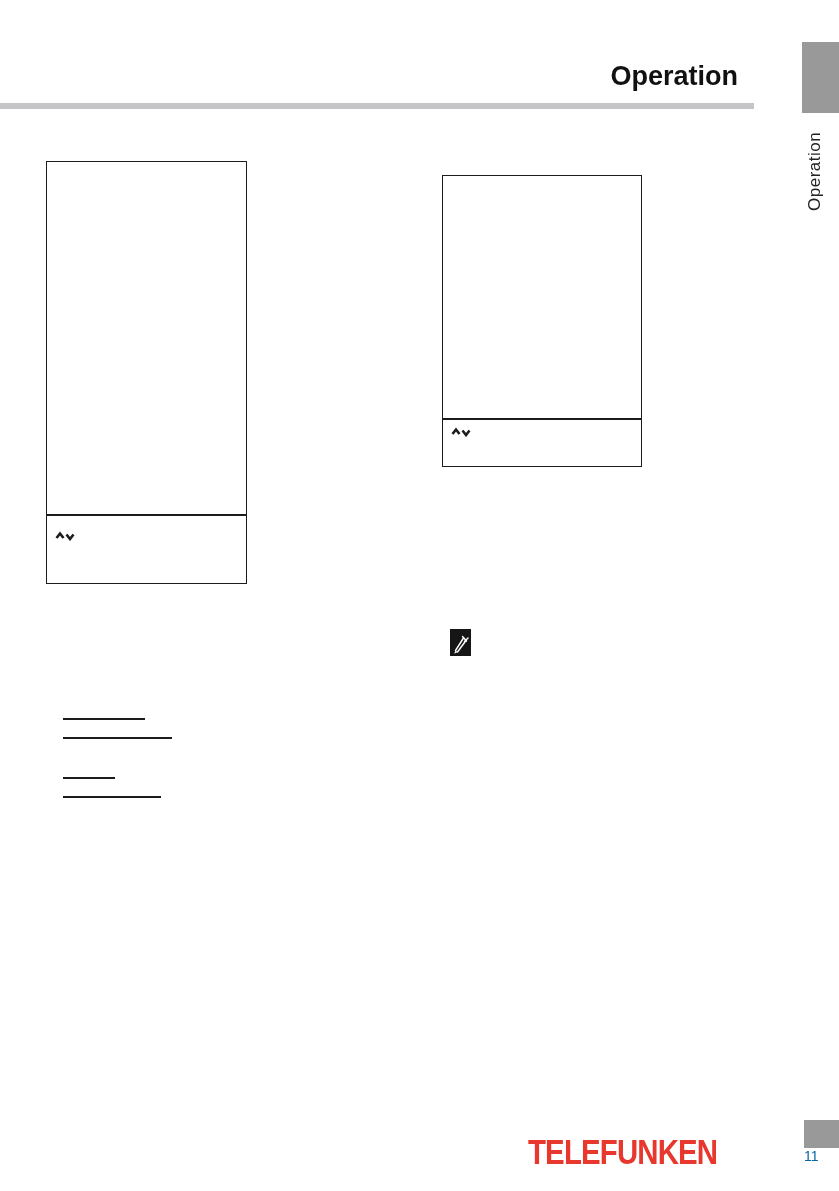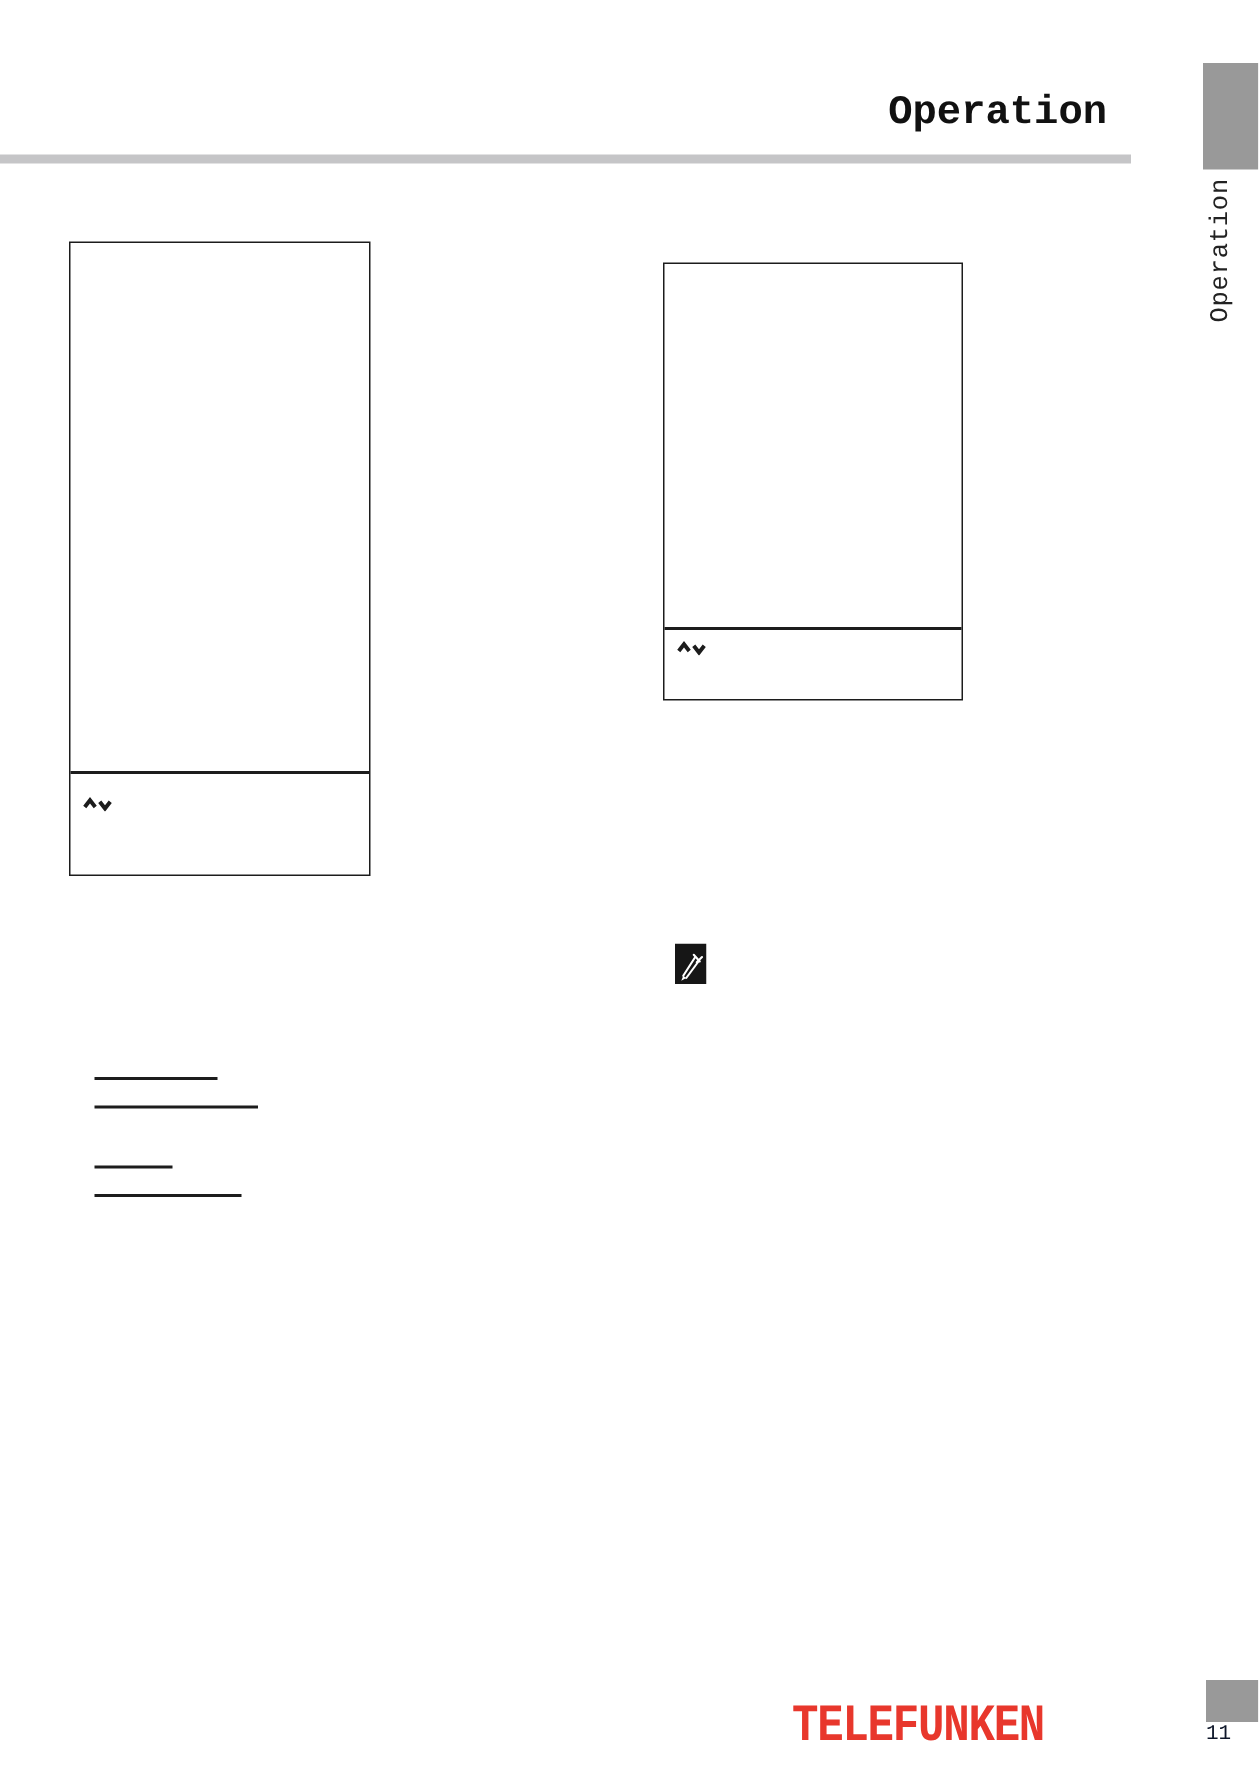--- a/index.html
+++ b/index.html
@@ -6,21 +6,21 @@
     --ink: #1c1c1c;
     --brand-red: #E8372C;
     --tab-gray: #999999;
     --rule-gray: #C5C5C7;
   }
   html,body{margin:0;padding:0;background:#ffffff;}
   .page{
     position:relative;
     width:839px;height:1191px;
     background:#ffffff;
-    font-family:Liberation Mono, monospace;
+    font-family:Liberation Sans, sans-serif;
     color:var(--ink);
     overflow:hidden;
   }
   
   .page-title{
     position:absolute;
     top:62px;right:101px;
     font-size:27px;font-weight:bold;
     line-height:1.1;
     color:#111;
@@ -103,21 +103,21 @@
   .tab-bottom{
     position:absolute;
     left:804px;top:1120px;
     width:35px;height:28px;
     background:var(--tab-gray);
   }
   .page-number{
     position:absolute;
     left:804px;top:1148px;
     font-size:14px;
-    color:#0f172a;
+    color:#0369a1;
   }
 </style>
 </head>
 <body>
 
 <div class="page">
 
   <div class="page-title">Operation</div>
   <div class="header-rule"></div>
   <div class="tab-top"></div>

